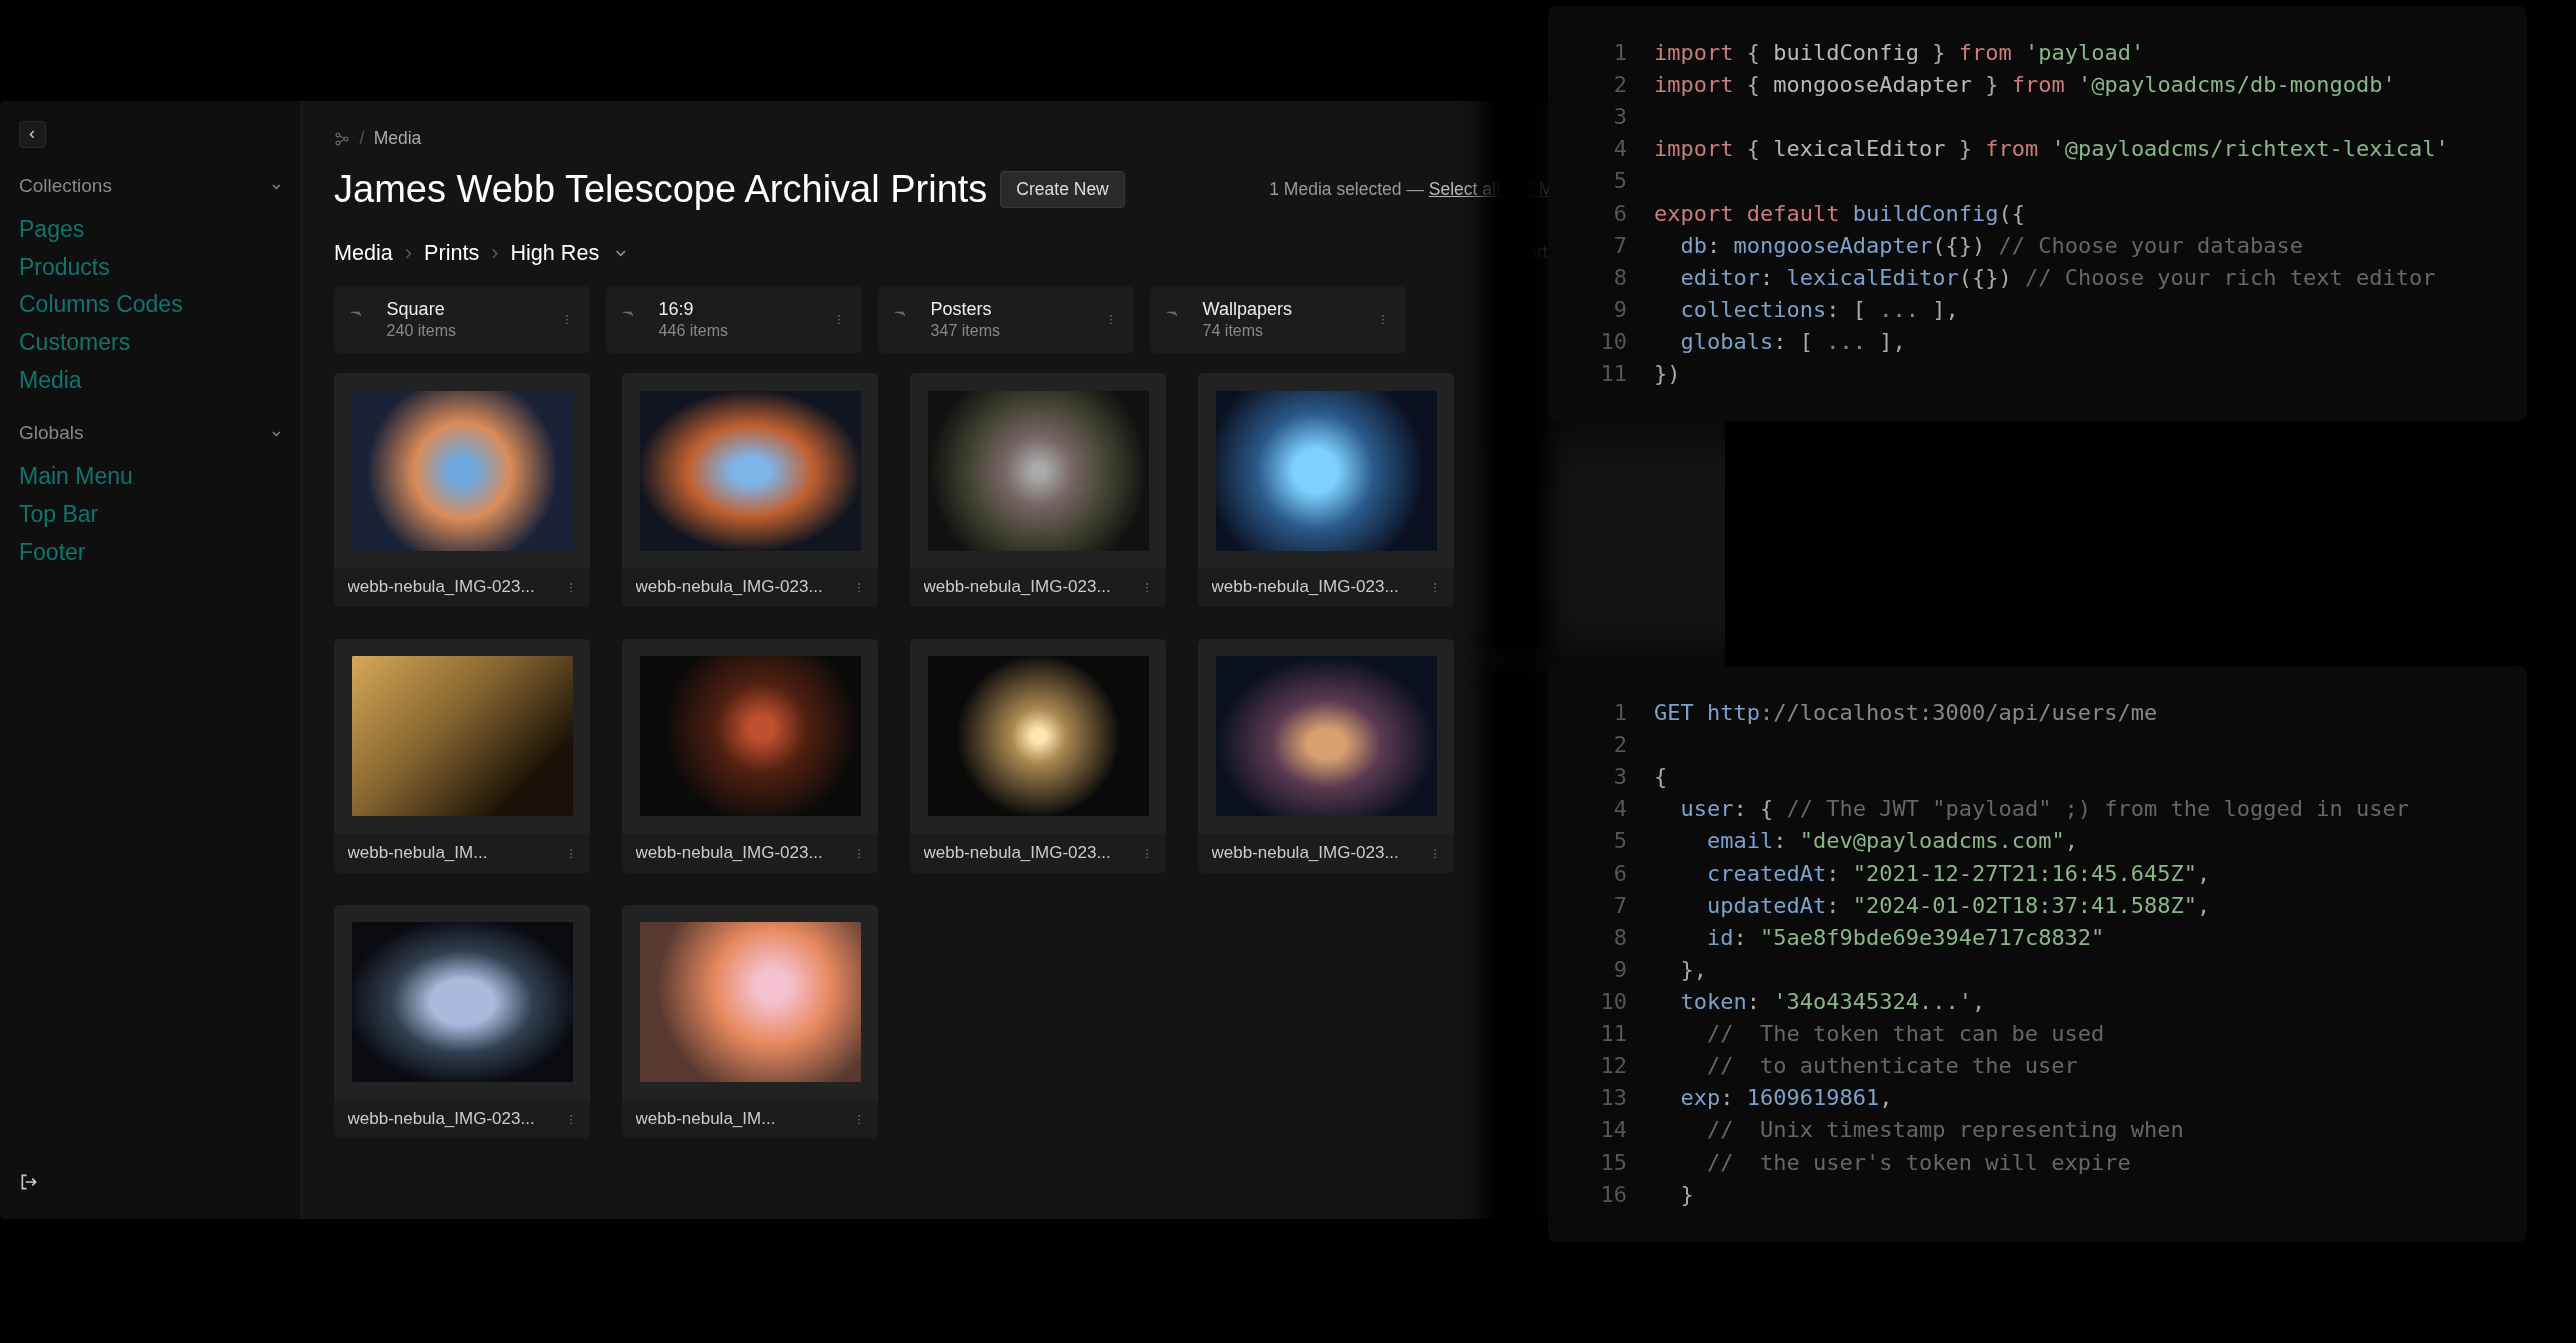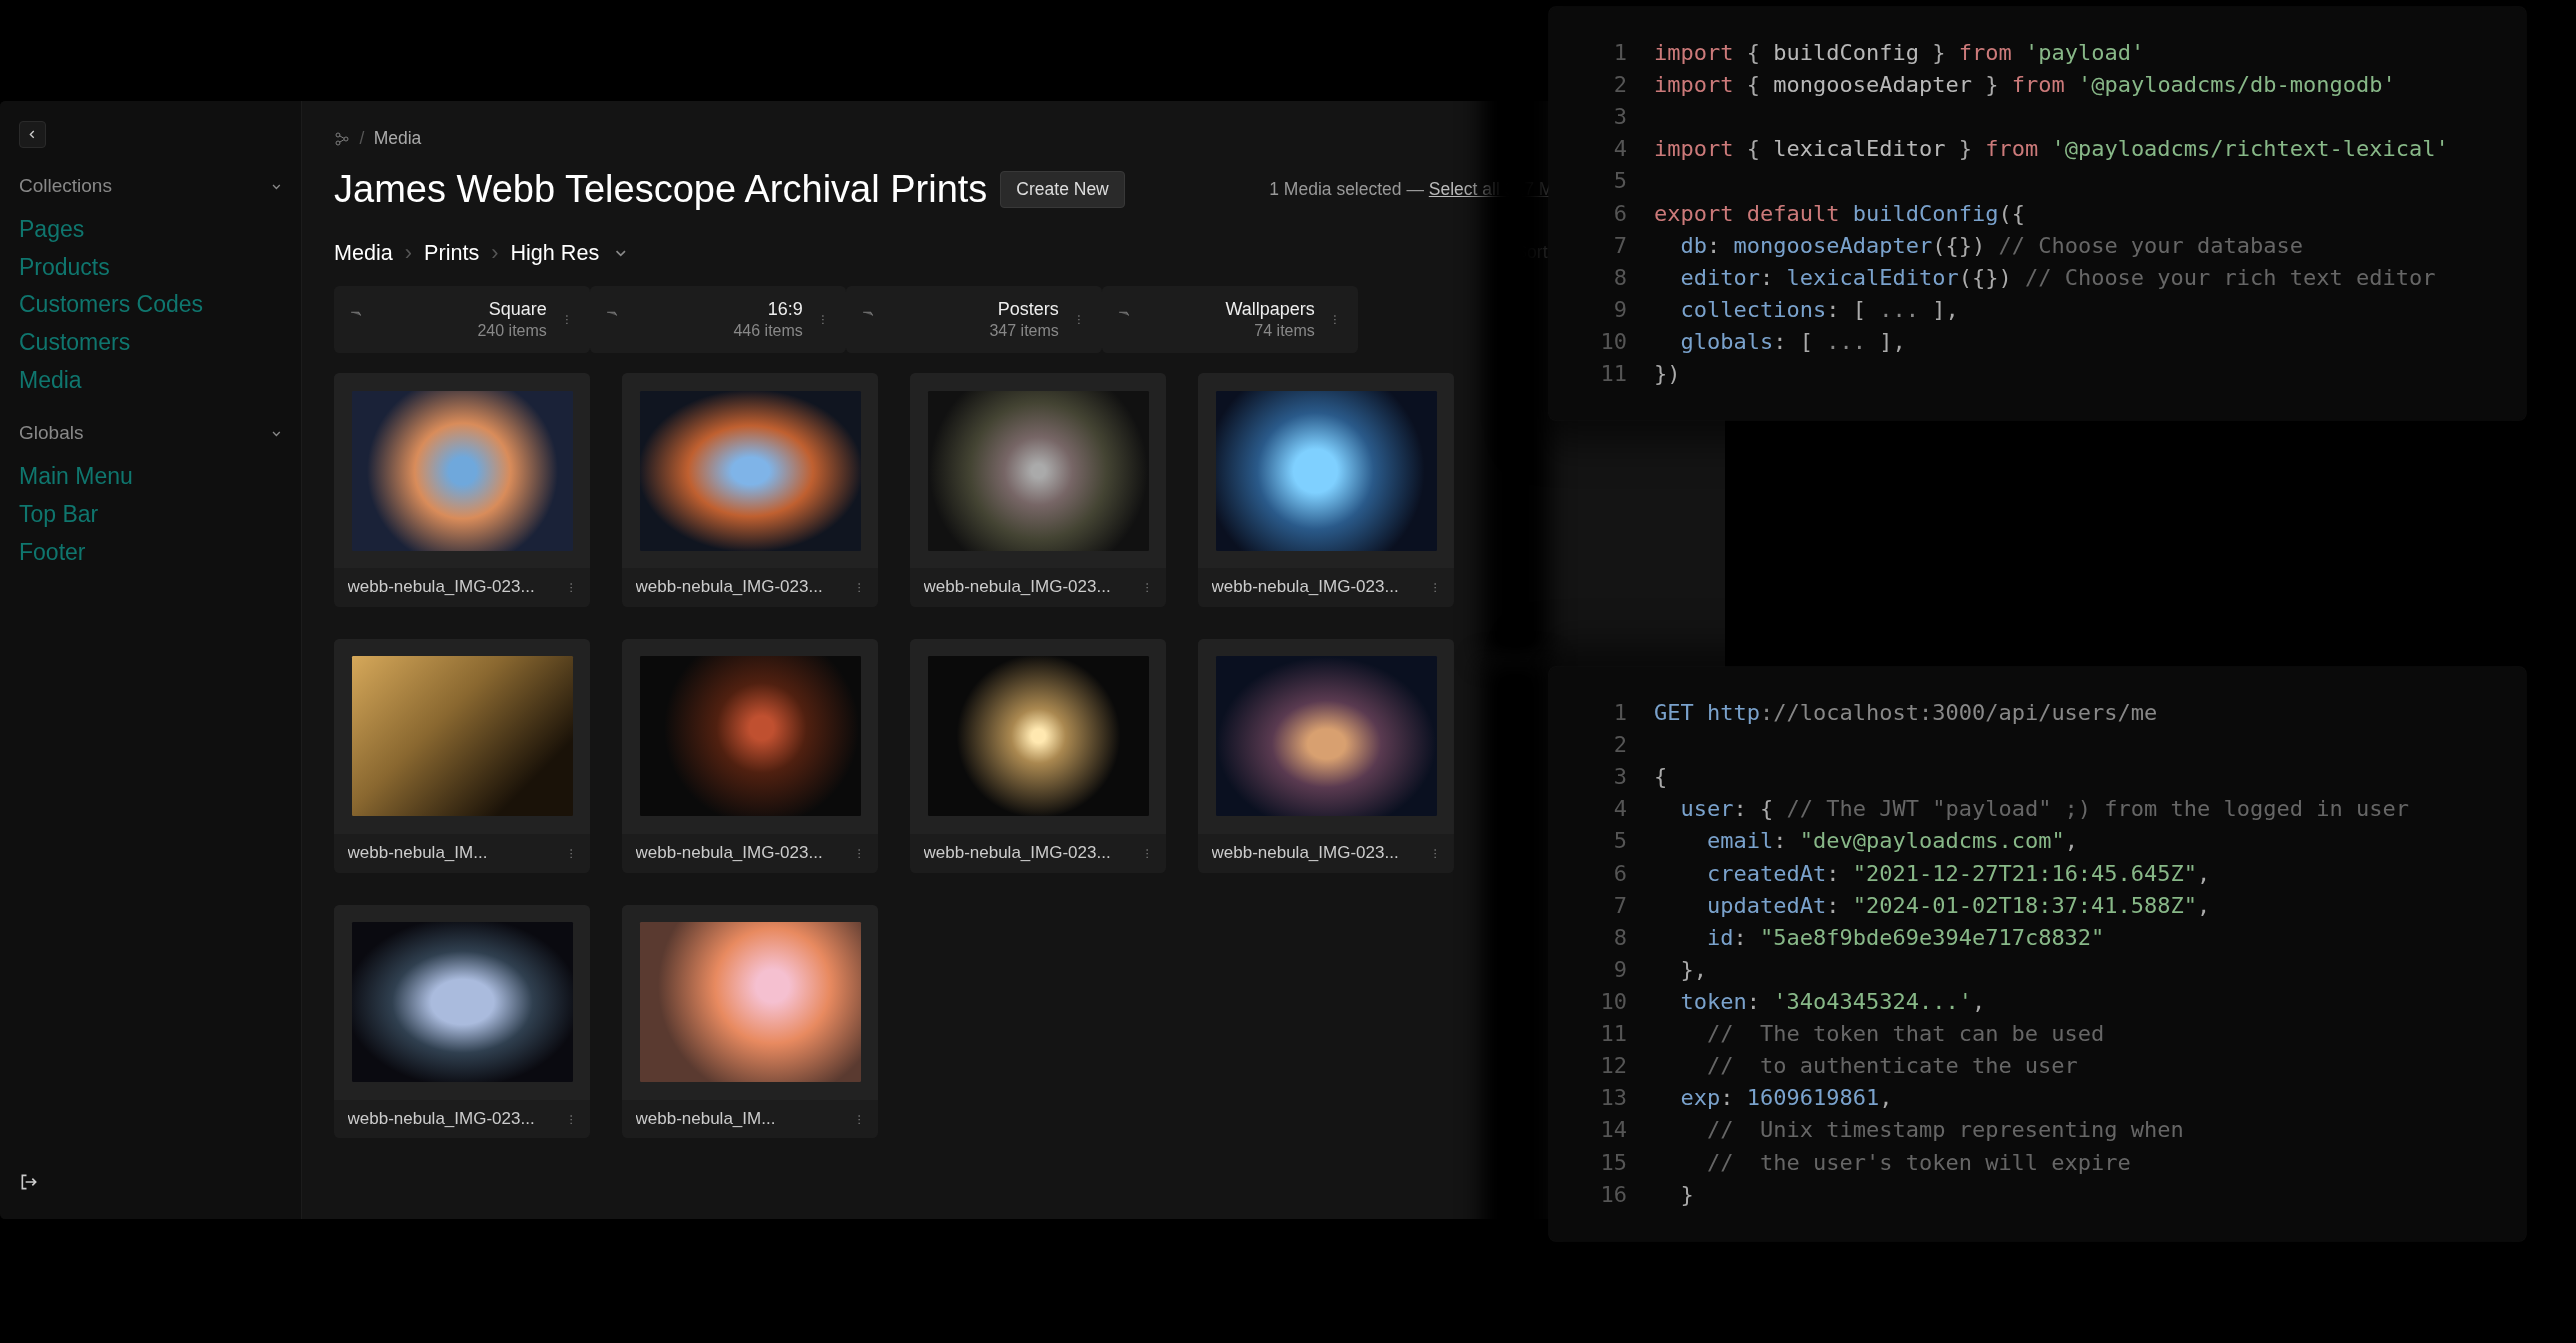--- a/index.html
+++ b/index.html
@@ -111,21 +111,21 @@
 
 .crumb-sort-row { display: flex; align-items: center; justify-content: space-between; margin-bottom: 19px; }
 .path-crumbs { display: flex; align-items: center; gap: 12px; font-size: 21.6px; }
 .crumb-item { color: #fff; }
 .crumb-sep { color: #555; }
 .crumb-chevron { color: #888; margin-left: 2.7px; }
 .sort-wrap { display: flex; align-items: center; gap: 12px; font-size: 17.5px; }
 .sort-label { color: #999; }
 .sort-btn { background: #222; border: 0.7px solid #333; padding: 5.4px 12px; border-radius: 3.4px; cursor: pointer; color: #ddd; }
 
-.folders-row { display: flex; margin-bottom: 20px; text-align: right; }
+.folders-row { display: flex; gap: 16px; margin-bottom: 20px; }
 .folder-card {
   width: 256px;
   background: #1c1c1c;
   border-radius: 5.4px;
   padding: 13.5px 15px;
   display: flex;
   align-items: center;
   gap: 12px;
   cursor: pointer;
 }
@@ -220,21 +220,21 @@
 
     <div class="section-header">
       <span>Collections</span>
       <svg width="10.8" height="10.8" viewBox="0 0 16 16">
           <path d="M3 6 L8 11 L13 6" stroke="#888" stroke-width="2" fill="none"></path>
         </svg>
     </div>
     <div id="collections-list">
         <div class="nav-item">Pages</div>
         <div class="nav-item">Products</div>
-        <div class="nav-item">Customers Codes</div>
+        <div class="nav-item">Columns Codes</div>
         <div class="nav-item">Customers</div>
         <div class="nav-item">Media</div>
       </div>
 
     <div style="height:23px"></div>
 
     <div class="section-header">
       <span>Globals</span>
       <svg width="10.8" height="10.8" viewBox="0 0 16 16">
           <path d="M3 6 L8 11 L13 6" stroke="#888" stroke-width="2" fill="none"></path>

